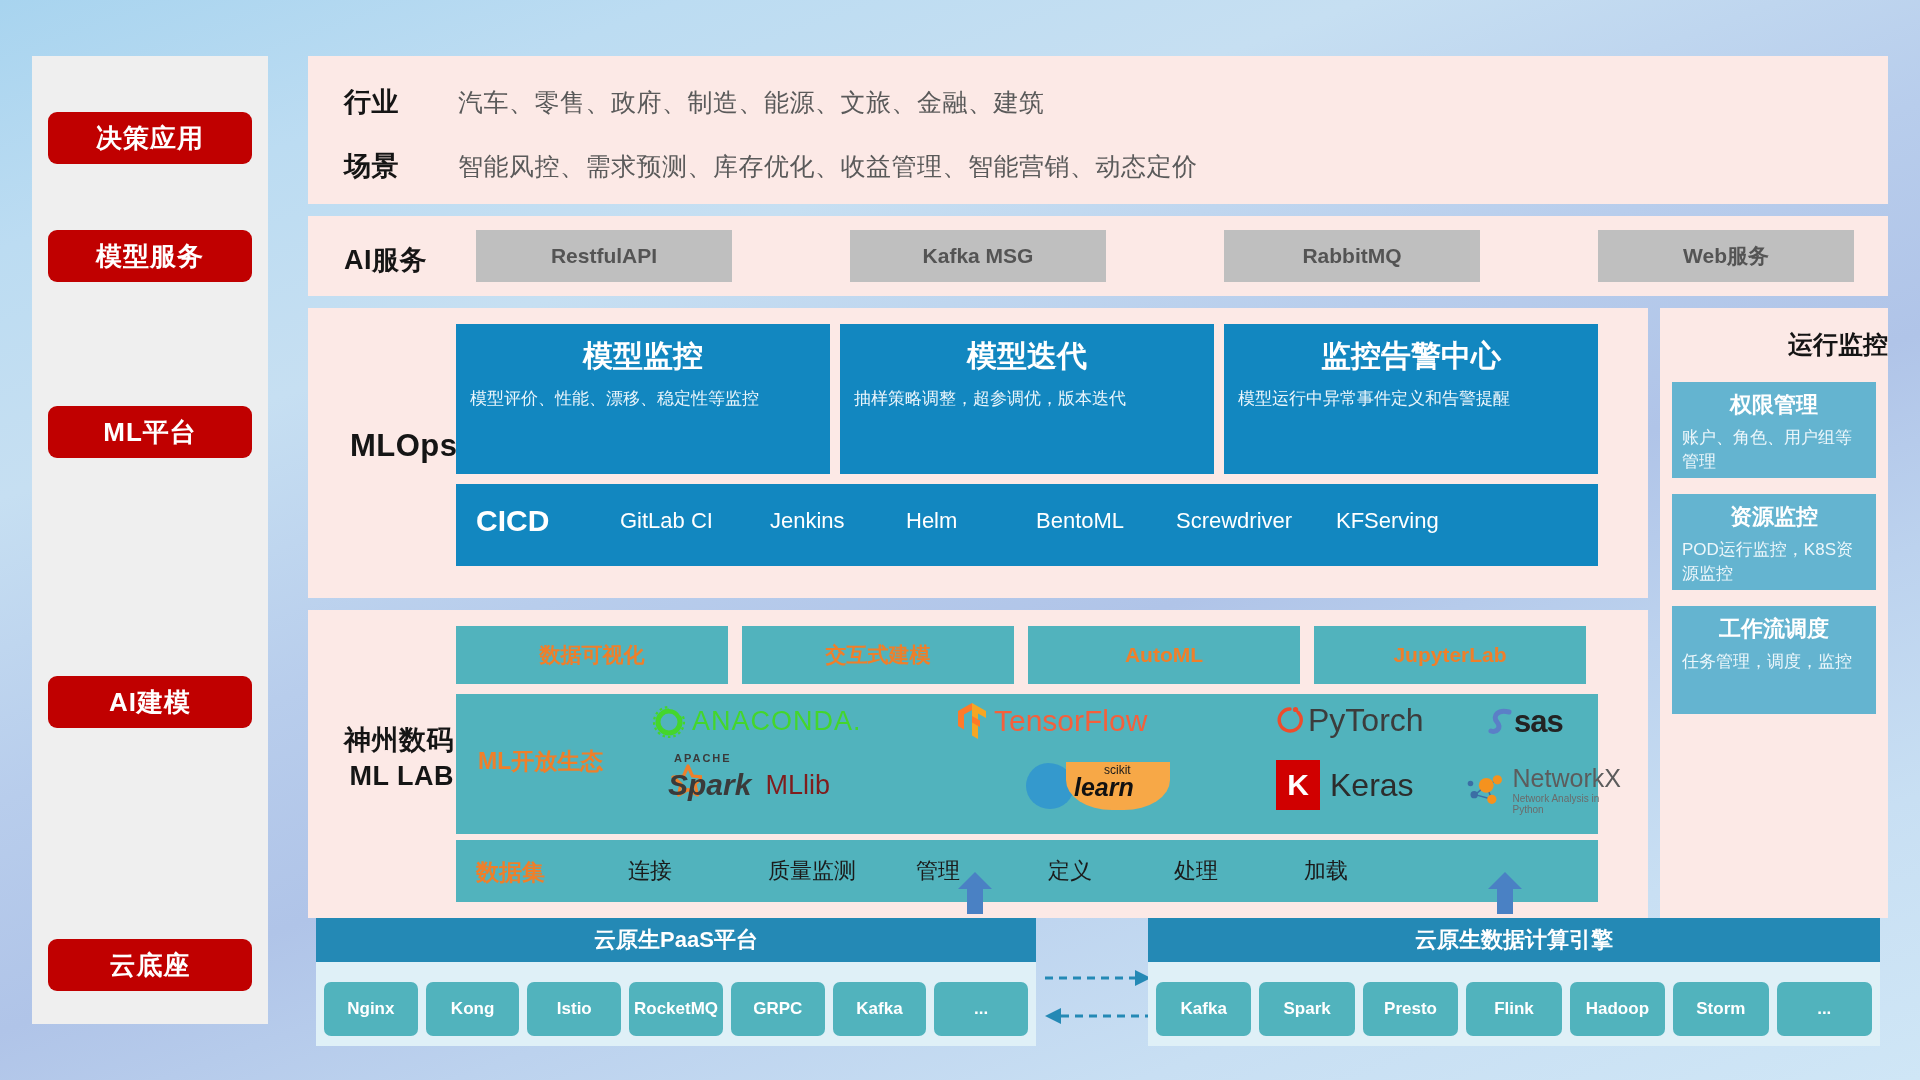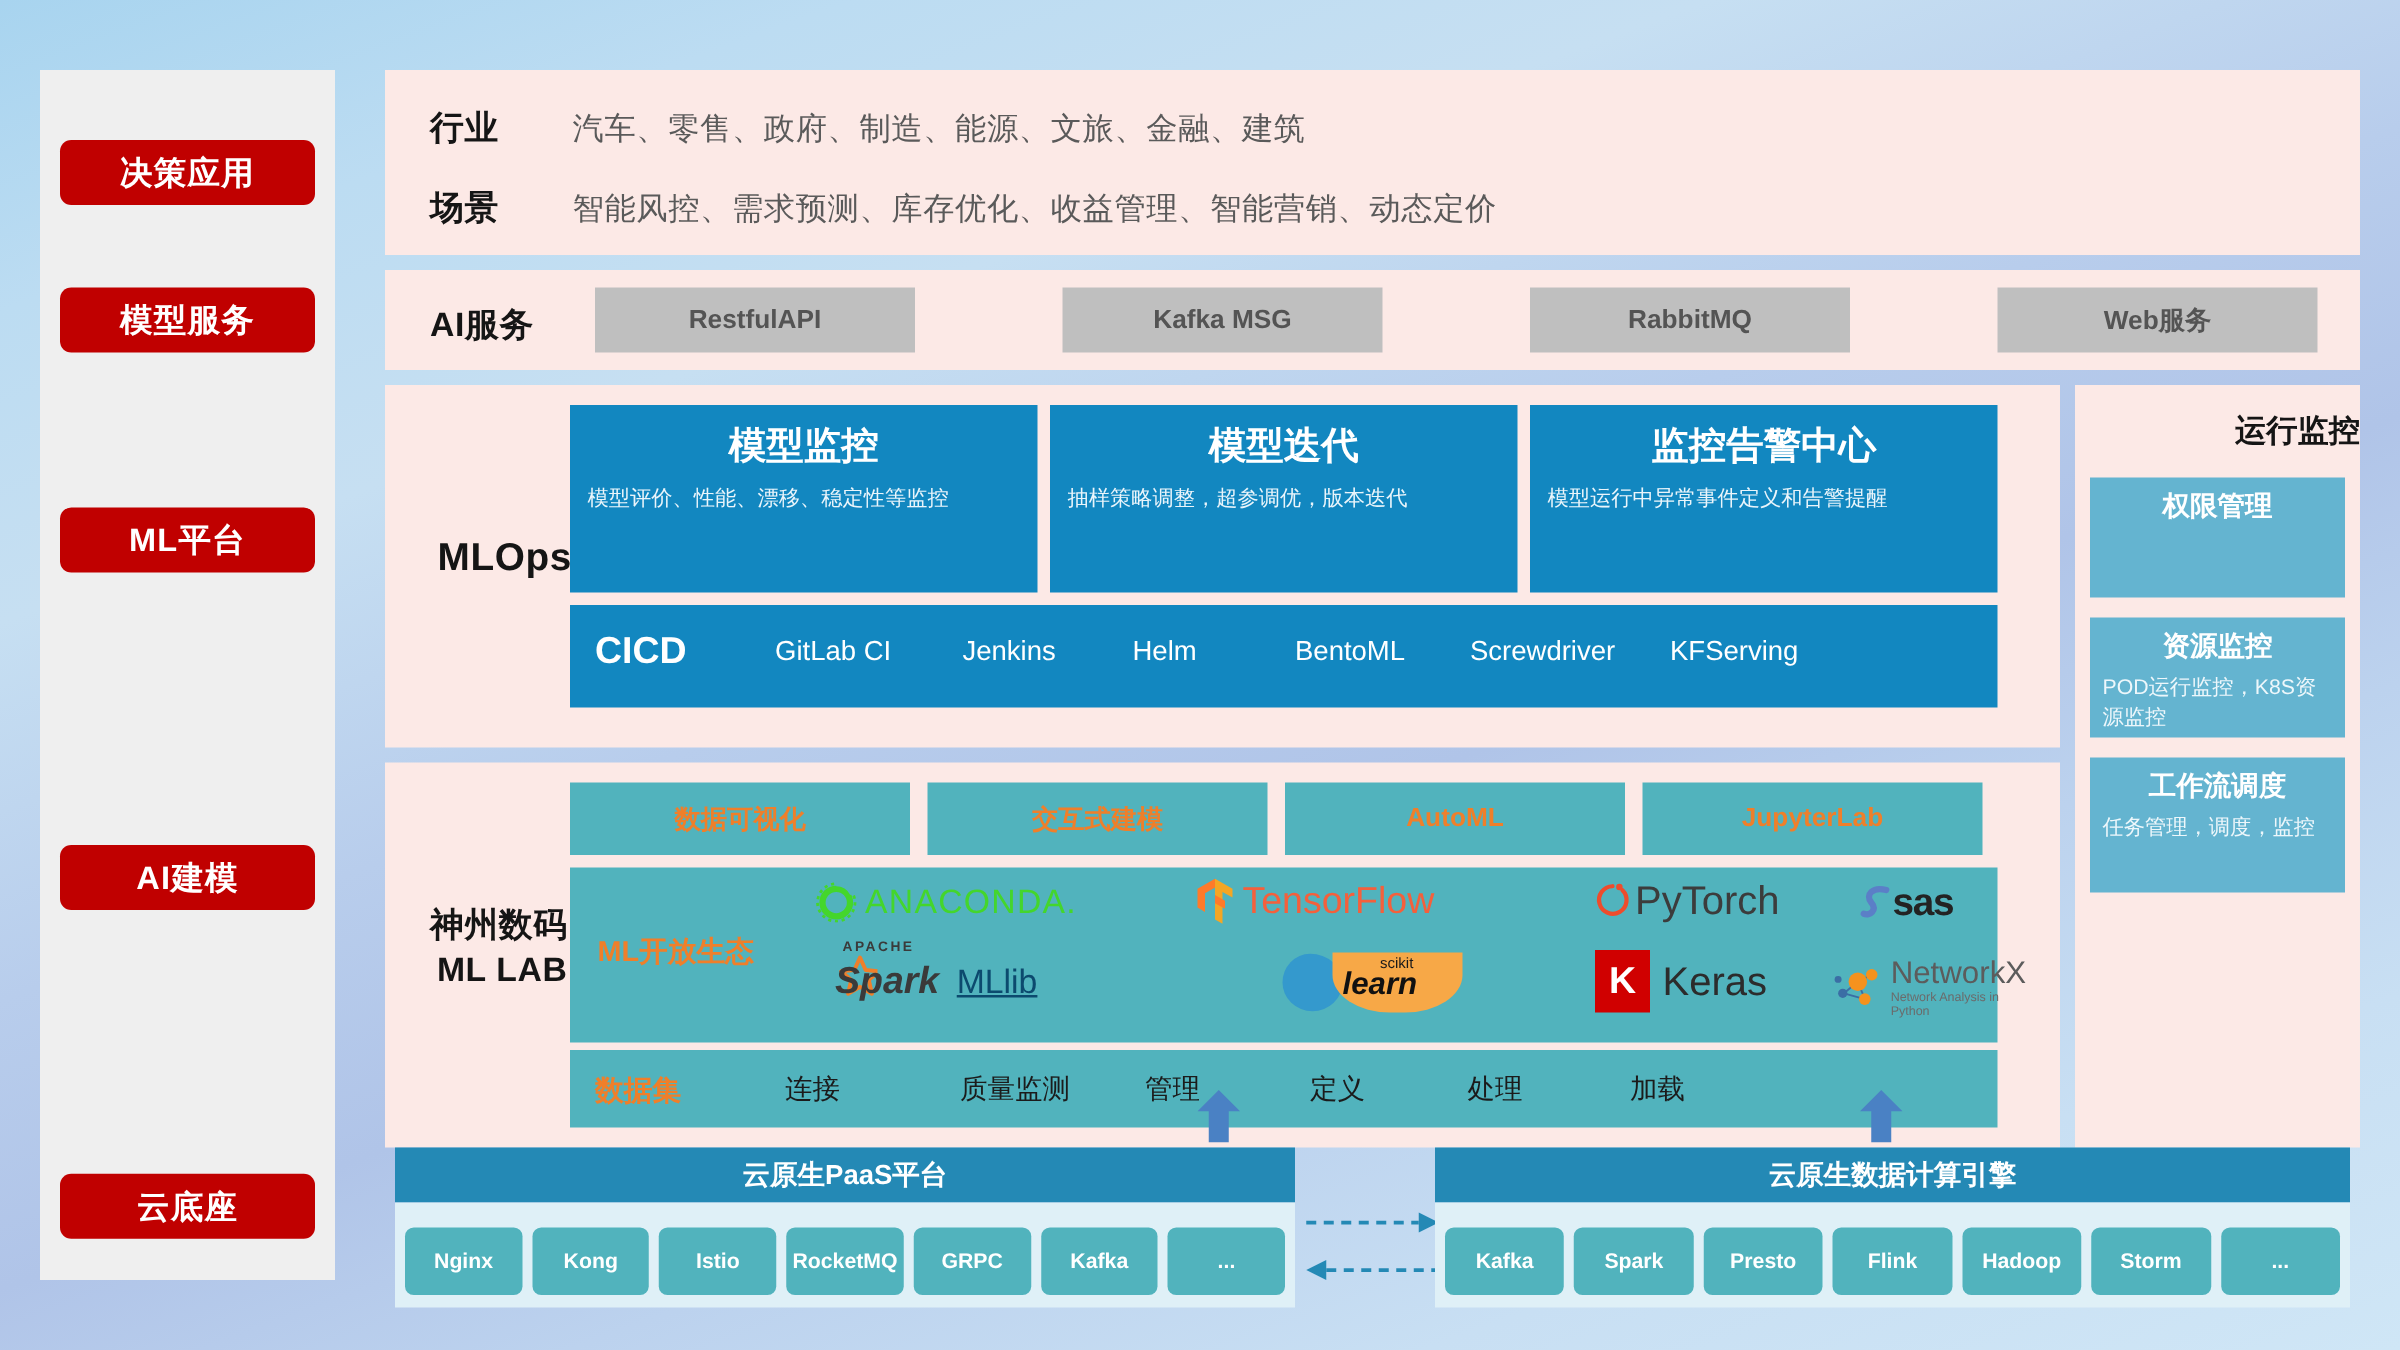--- a/index.html
+++ b/index.html
@@ -290,21 +290,21 @@
       </div>
 
       <div class="logo" style="left:200px; top:70px;">
         <svg width="46" height="42" viewBox="0 0 46 42">
           <polygon points="32,2 36.5,12 47,13 39,20 41.5,31 32,25.5 22.5,31 25,20 17,13 27.5,12" fill="none" stroke="#ef7f2a" stroke-width="3.2" stroke-linejoin="round"></polygon>
         </svg>
         <div style="margin-left:-34px; position:relative;">
           <span style="position:absolute; top:-16px; left:6px; font-size:11px; font-weight:bold; color:#3a3a3a; letter-spacing:2px;">APACHE</span>
           <span style="font-size:30px; font-weight:bold; font-style:italic; color:#3a3a3a;">Spark</span>
         </div>
-        <span style="font-size:27px; color:#0c4a6e; margin-left:14px;text-decoration:underline;">MLlib</span>
+        <span style="font-size:27px; color:#7f1d1d; margin-left:14px;">MLlib</span>
       </div>
 
       <div class="logo" style="left:570px; top:68px;">
         <div style="width:48px;height:46px;background:#3499cd;border-radius:46% 54% 50% 50% / 50%;"></div>
         <div style="margin-left:-8px; width:104px; height:48px; background:#f7a847;
                     border-radius:0 0 46px 46px / 0 0 30px 30px; position:relative;">
           <span style="position:absolute; top:1px; left:38px; font-size:12px; color:#1a1a1a;">scikit</span>
           <span style="position:absolute; top:11px; left:8px; font-size:25px; font-style:italic; font-weight:bold; color:#111;">learn</span>
         </div>
       </div>
@@ -343,20 +343,21 @@
       <div class="ds-item ds-3">定义</div>
       <div class="ds-item ds-4">处理</div>
       <div class="ds-item ds-5">加载</div>
     </div>
   </div>
 
   <div class="band" id="band-mon">
     <div id="mon-title">运行监控</div>
     <div class="mon-card mon-0">
       <div class="t">权限管理</div>
+      <div class="d">账户、角色、用户组等管理</div>
     </div>
     <div class="mon-card mon-1">
       <div class="t">资源监控</div>
       <div class="d">POD运行监控，K8S资源监控</div>
     </div>
     <div class="mon-card mon-2">
       <div class="t">工作流调度</div>
       <div class="d">任务管理，调度，监控</div>
     </div>
   </div>

